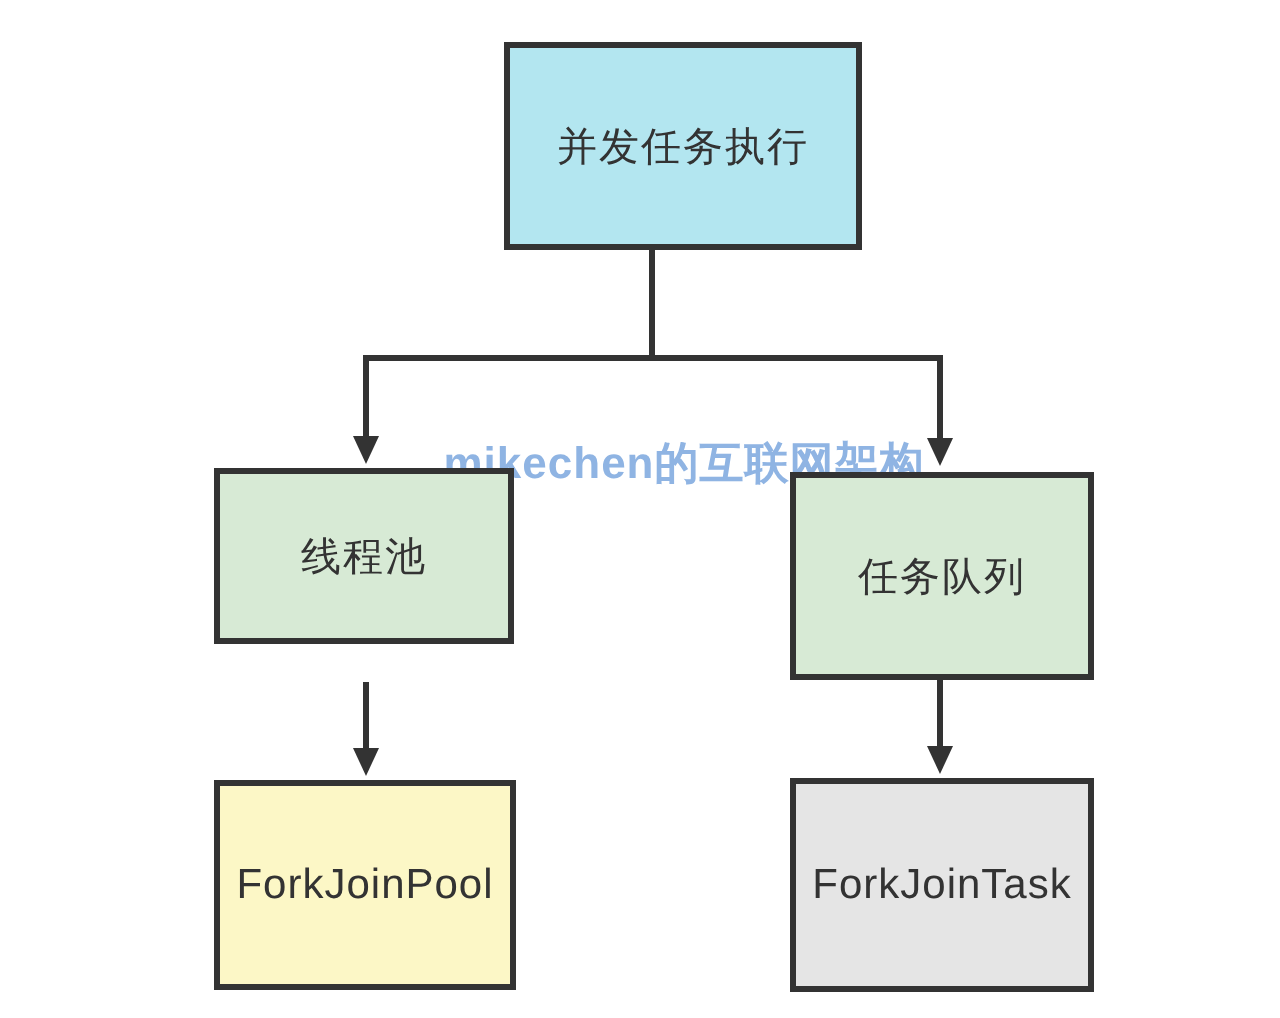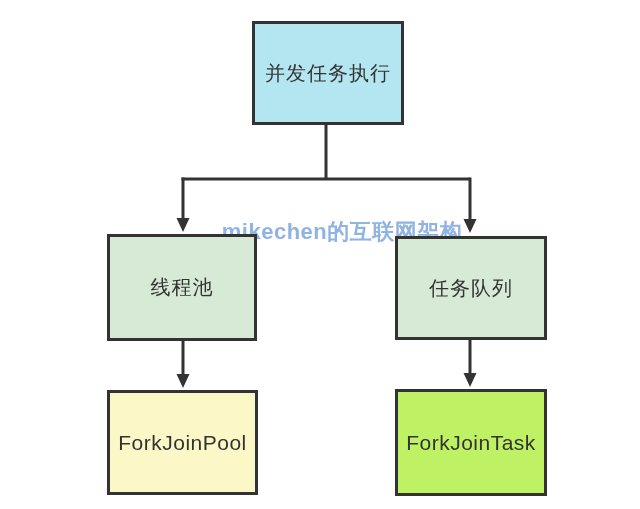--- a/index.html
+++ b/index.html
@@ -48,22 +48,22 @@
   }
   .node .label {
     font-size: 20px;
     letter-spacing: 1px;
     white-space: nowrap;
   }
   .node-latin .label {
     font-size: 21px;
     letter-spacing: 0.5px;
   }
-  .node-top      { left: 252px; top: 21px;  width: 152px; height: 104px; }
-  .node-midleft  { left: 107px; top: 234px; width: 150px; height: 107px; }
+  .node-top      { left: 252px; top: 21px;  width: 179px; height: 104px; }
+  .node-midleft  { left: 107px; top: 234px; width: 150px; height: 88px; }
   .node-midright { left: 395px; top: 236px; width: 152px; height: 104px; font-family: Liberation Serif, serif; }
   .node-botleft  { left: 107px; top: 390px; width: 151px; height: 105px; }
   .node-botright { left: 395px; top: 389px; width: 152px; height: 107px; }
 </style>
 </head>
 <body>
 
 <div class="canvas">
 
   <svg class="edges-svg" viewBox="0 0 640 509" xmlns="http://www.w3.org/2000/svg">
@@ -94,17 +94,17 @@
   </div>
 
   <div class="node node-midright" style="background-color: rgb(215, 234, 213);">
     <span class="label">任务队列</span>
   </div>
 
   <div class="node node-botleft node-latin" style="background-color: rgb(252, 247, 198);">
     <span class="label">ForkJoinPool</span>
   </div>
 
-  <div class="node node-botright node-latin" style="background-color: #bef264;">
+  <div class="node node-botright node-latin" style="background-color: #e5e5e5;">
     <span class="label">ForkJoinTask</span>
   </div>
 
 </div>
 
 </body></html>

